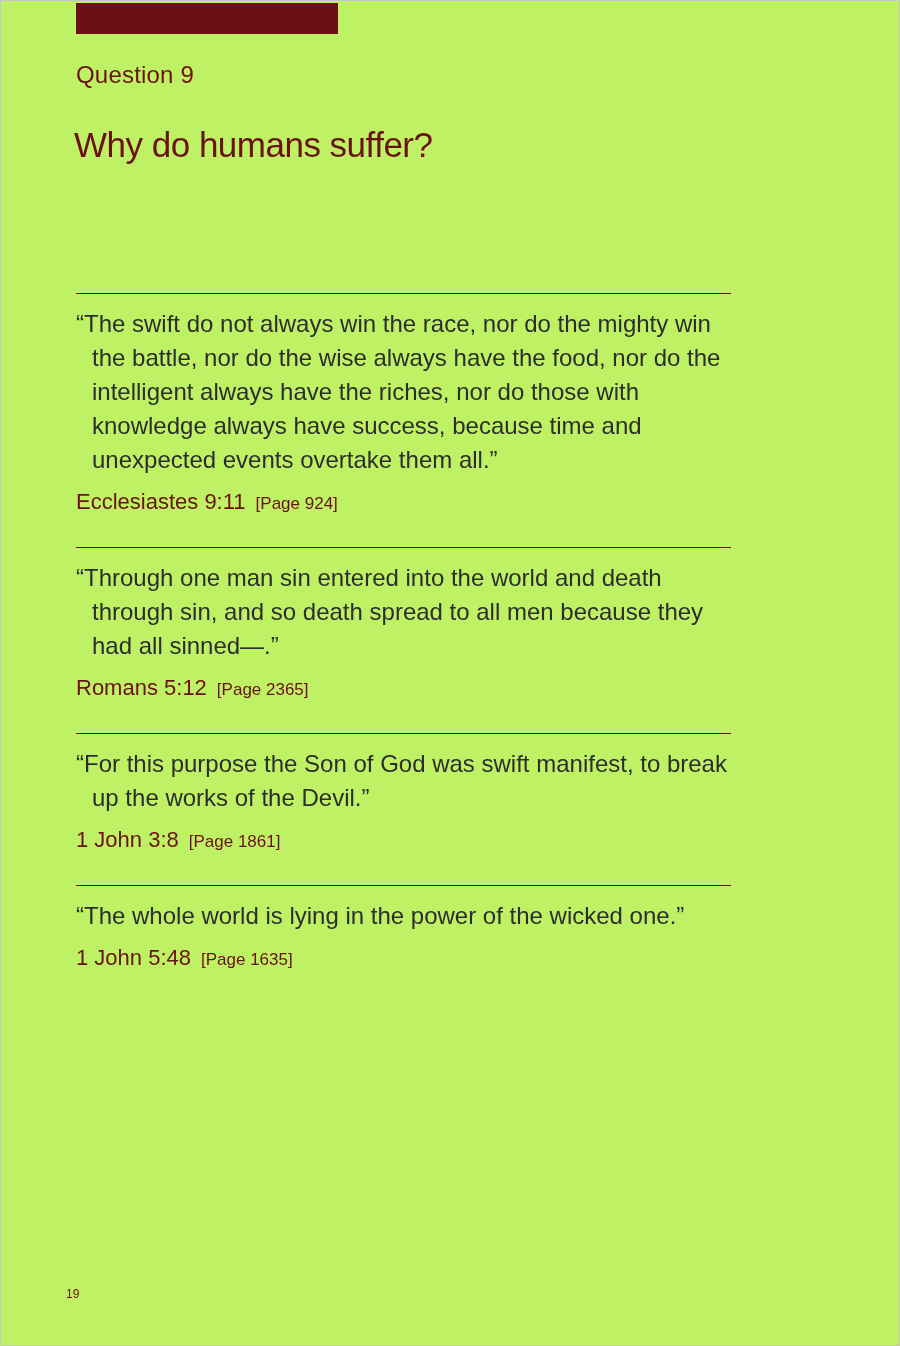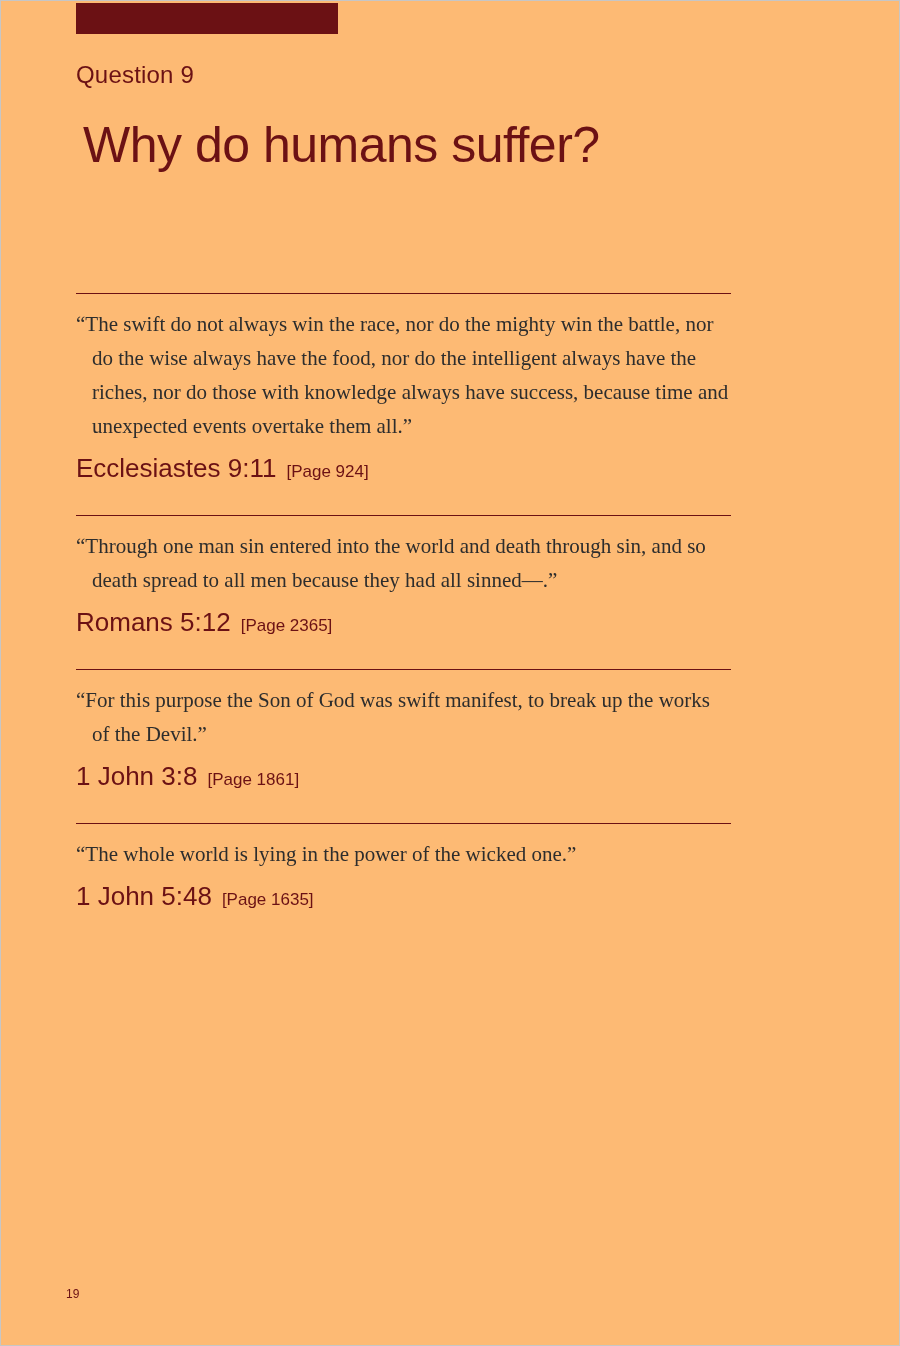--- a/index.html
+++ b/index.html
@@ -5,21 +5,21 @@
   html, body {
     margin: 0;
     padding: 0;
     background: #ffffff;
   }
   .page {
     position: relative;
     width: 900px;
     height: 1346px;
     box-sizing: border-box;
-    background: #fdba74;
+    background: #bef264;
     border: 1px solid #c6c6c6;
     overflow: hidden;
     font-family: "Liberation Sans", sans-serif;
   }
   .topbar {
     position: absolute;
     left: 75px;
     top: 2px;
     width: 262px;
     height: 31px;
@@ -29,23 +29,23 @@
     position: absolute;
     left: 75px;
     top: 60px;
     font-size: 24px;
     line-height: 28px;
     color: #6B1114;
     letter-spacing: 0.2px;
   }
   .title {
     position: absolute;
-    left: 82px;
+    left: 73px;
     top: 116px;
-    font-size: 50px;
+    font-size: 35px;
     line-height: 56px;
     color: #6B1114;
     letter-spacing: -0.5px;
   }
   .sections {
     position: absolute;
     left: 75px;
     top: 292px;
     width: 655px;
   }
@@ -54,33 +54,33 @@
   }
   .divider {
     border: none;
     border-top: 1.5px solid #6B1114;
     margin: 0 0 13px 0;
   }
   .quote {
     margin: 0;
     padding-left: 16px;
     text-indent: -16px;
-    font-family: Liberation Serif, serif;
-    font-size: 21px;
+    font-family: Liberation Sans, sans-serif;
+    font-size: 24px;
     line-height: 34px;
     color: #2d2d2d;
   }
   .citation {
     margin-top: 12px;
     line-height: 26px;
     color: #6B1114;
     white-space: nowrap;
   }
   .citation .ref {
-    font-size: 26px;
+    font-size: 22px;
     margin-top: 12px;
   }
   .citation .pageref {
     font-size: 17px;
     margin-left: 10px;
   }
   .page-number {
     position: absolute;
     left: 65px;
     top: 1281px;

